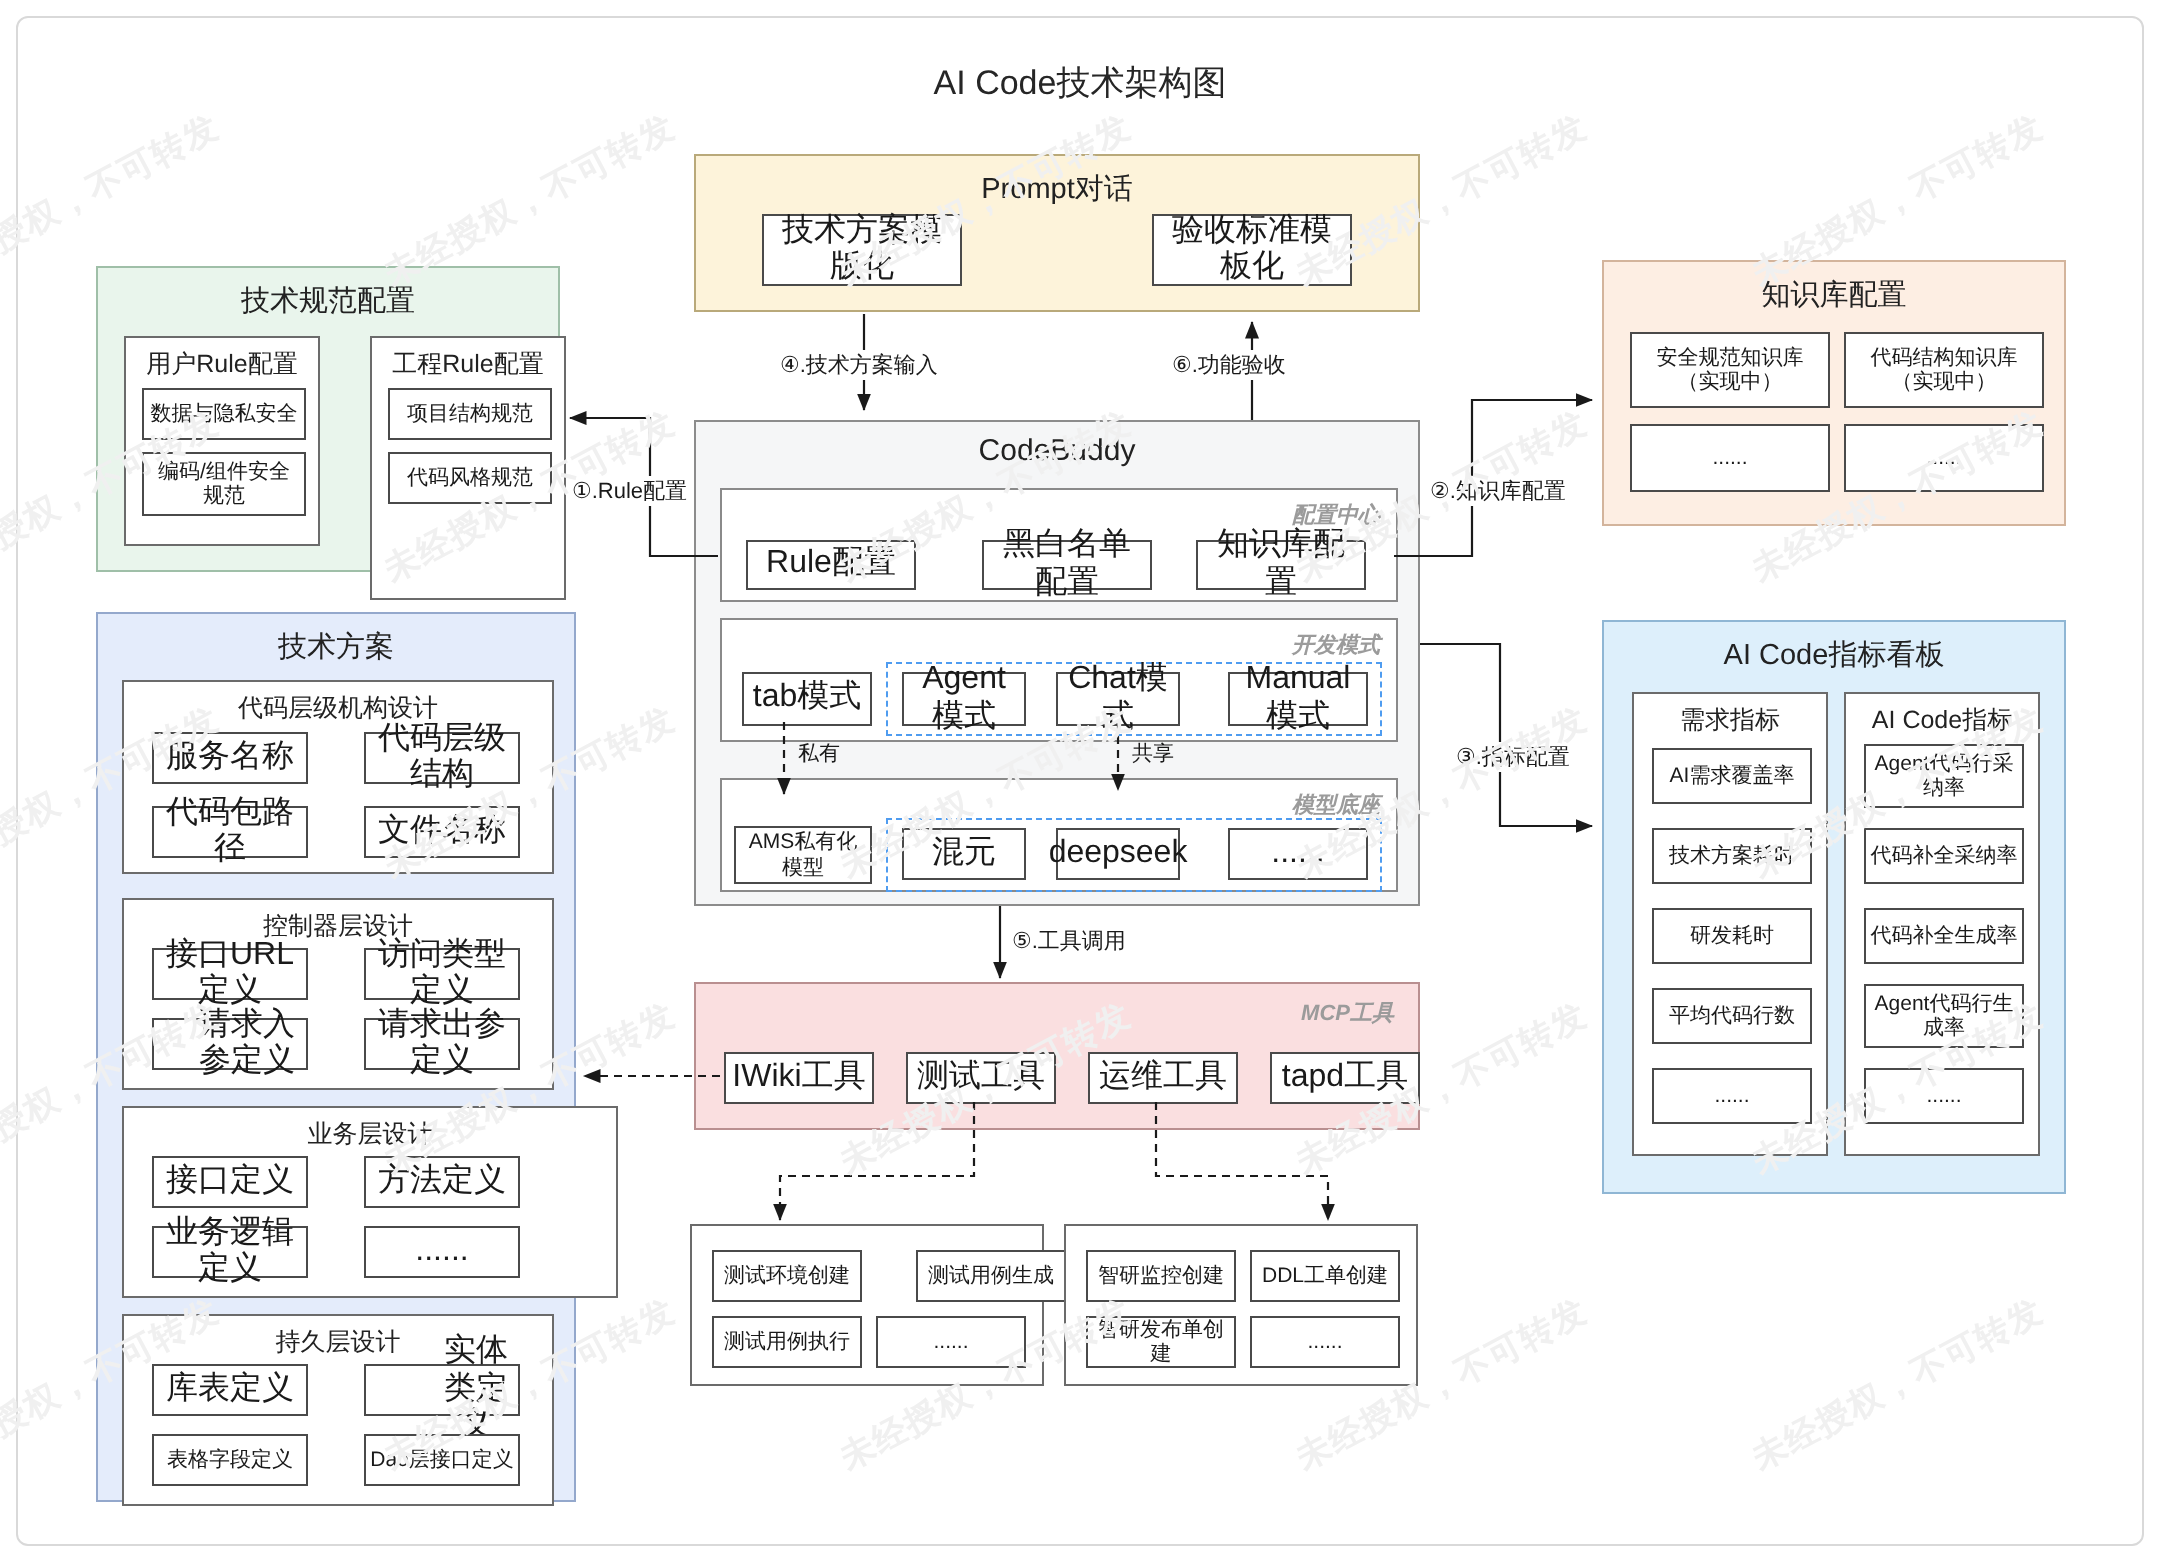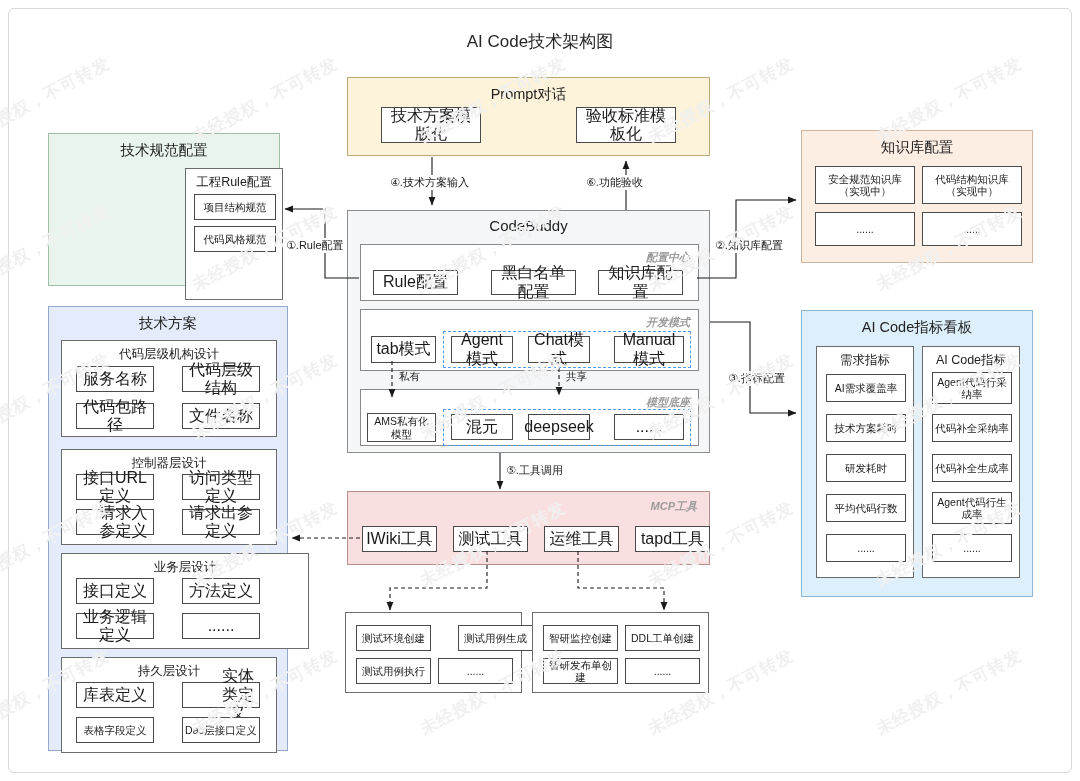--- a/index.html
+++ b/index.html
@@ -48,20 +48,25 @@
   <div class="title">AI Code技术架构图</div>
 
   <div class="panel" style="left:347px;top:77px;width:363px;height:79px;background:#fdf3da;border-color:#b9a97a;">
     <div class="panel-title">Prompt对话</div>
     <div class="cell" style="left:33px;top:29px;width:100px;height:36px;">技术方案模版化</div>
     <div class="cell" style="left:228px;top:29px;width:100px;height:36px;">验收标准模板化</div>
   </div>
 
   <div class="panel" style="left:48px;top:133px;width:232px;height:153px;background:#e9f5ec;border-color:#9fbfa8;">
     <div class="panel-title">技术规范配置</div>
+    <div class="sub" style="left:13px;top:34px;width:98px;height:105px;">
+      <div class="sub-title">用户Rule配置</div>
+      <div class="cell sm" style="left:8px;top:25px;width:82px;height:26px;">数据与隐私安全</div>
+      <div class="cell sm" style="left:8px;top:57px;width:82px;height:32px;">编码/组件安全规范</div>
+    </div>
     <div class="sub" style="left:136px;top:34px;width:98px;height:132px;">
       <div class="sub-title">工程Rule配置</div>
       <div class="cell sm" style="left:8px;top:25px;width:82px;height:26px;">项目结构规范</div>
       <div class="cell sm" style="left:8px;top:57px;width:82px;height:26px;">代码风格规范</div>
     </div>
   </div>
 
   <div class="panel" style="left:801px;top:130px;width:232px;height:133px;background:#fdeee3;border-color:#d3b49c;">
     <div class="panel-title">知识库配置</div>
     <div class="cell sm" style="left:13px;top:35px;width:100px;height:38px;white-space:pre-line;"><span>安全规范知识库

